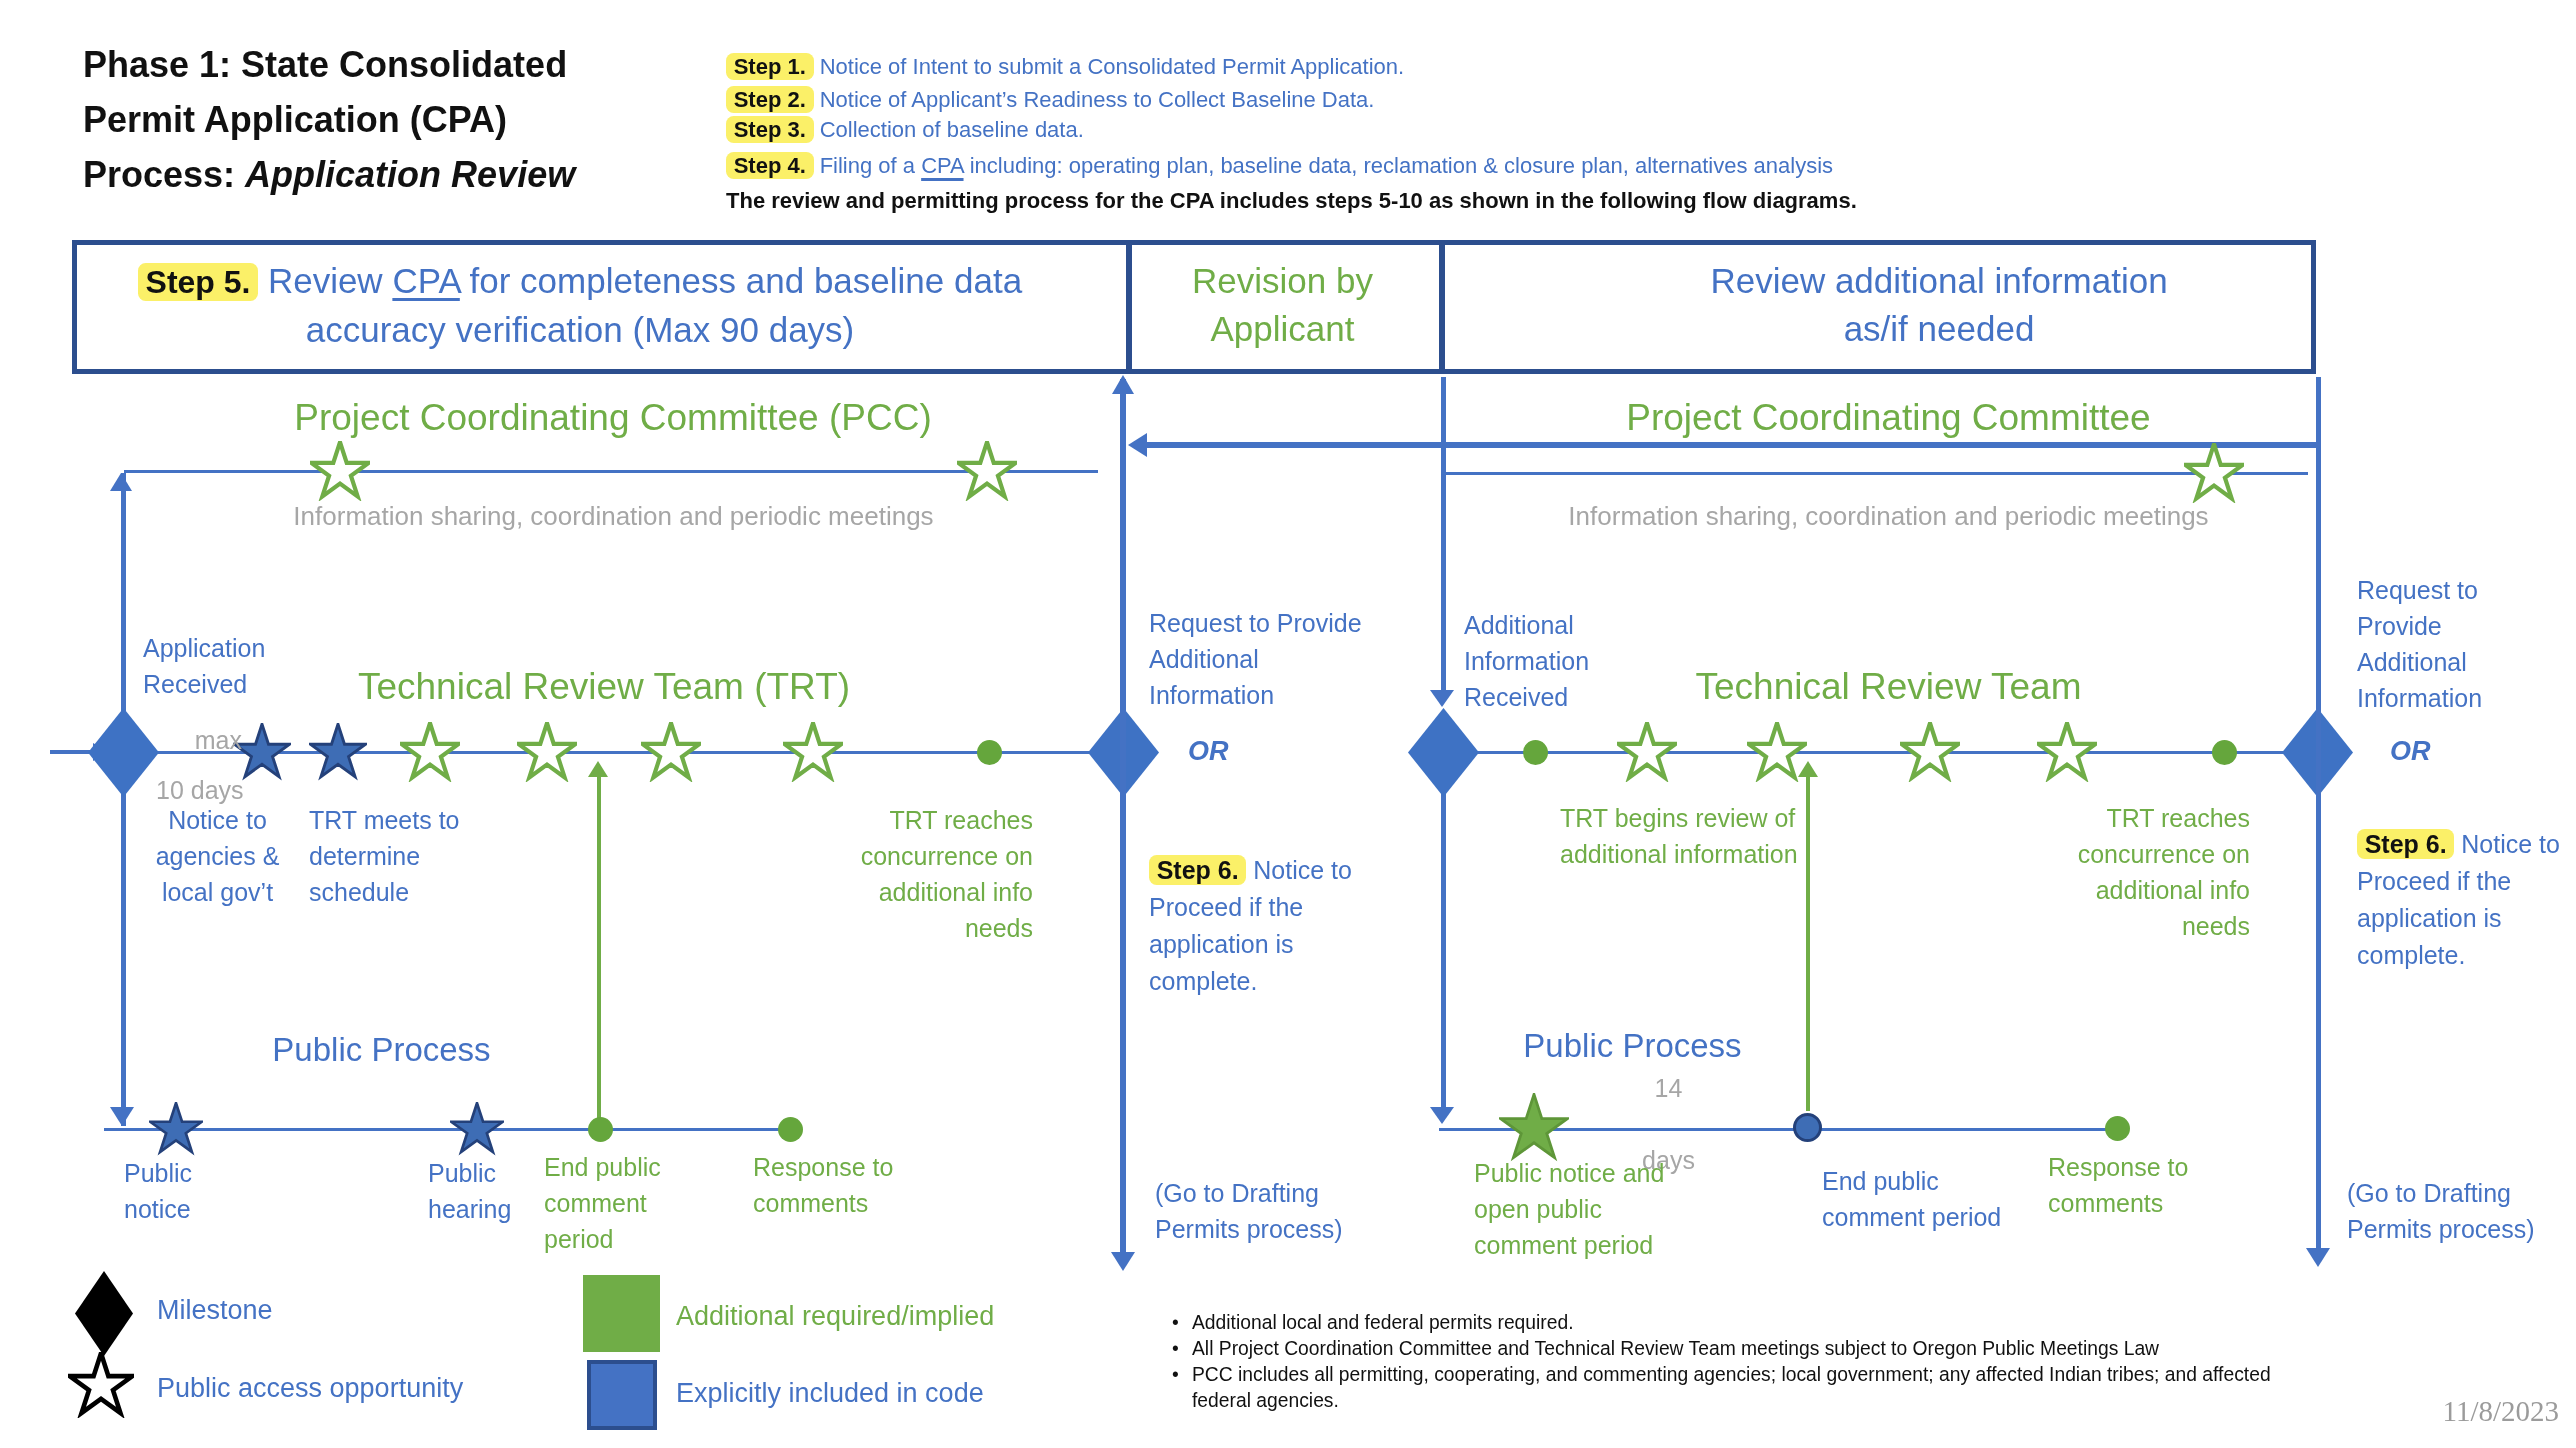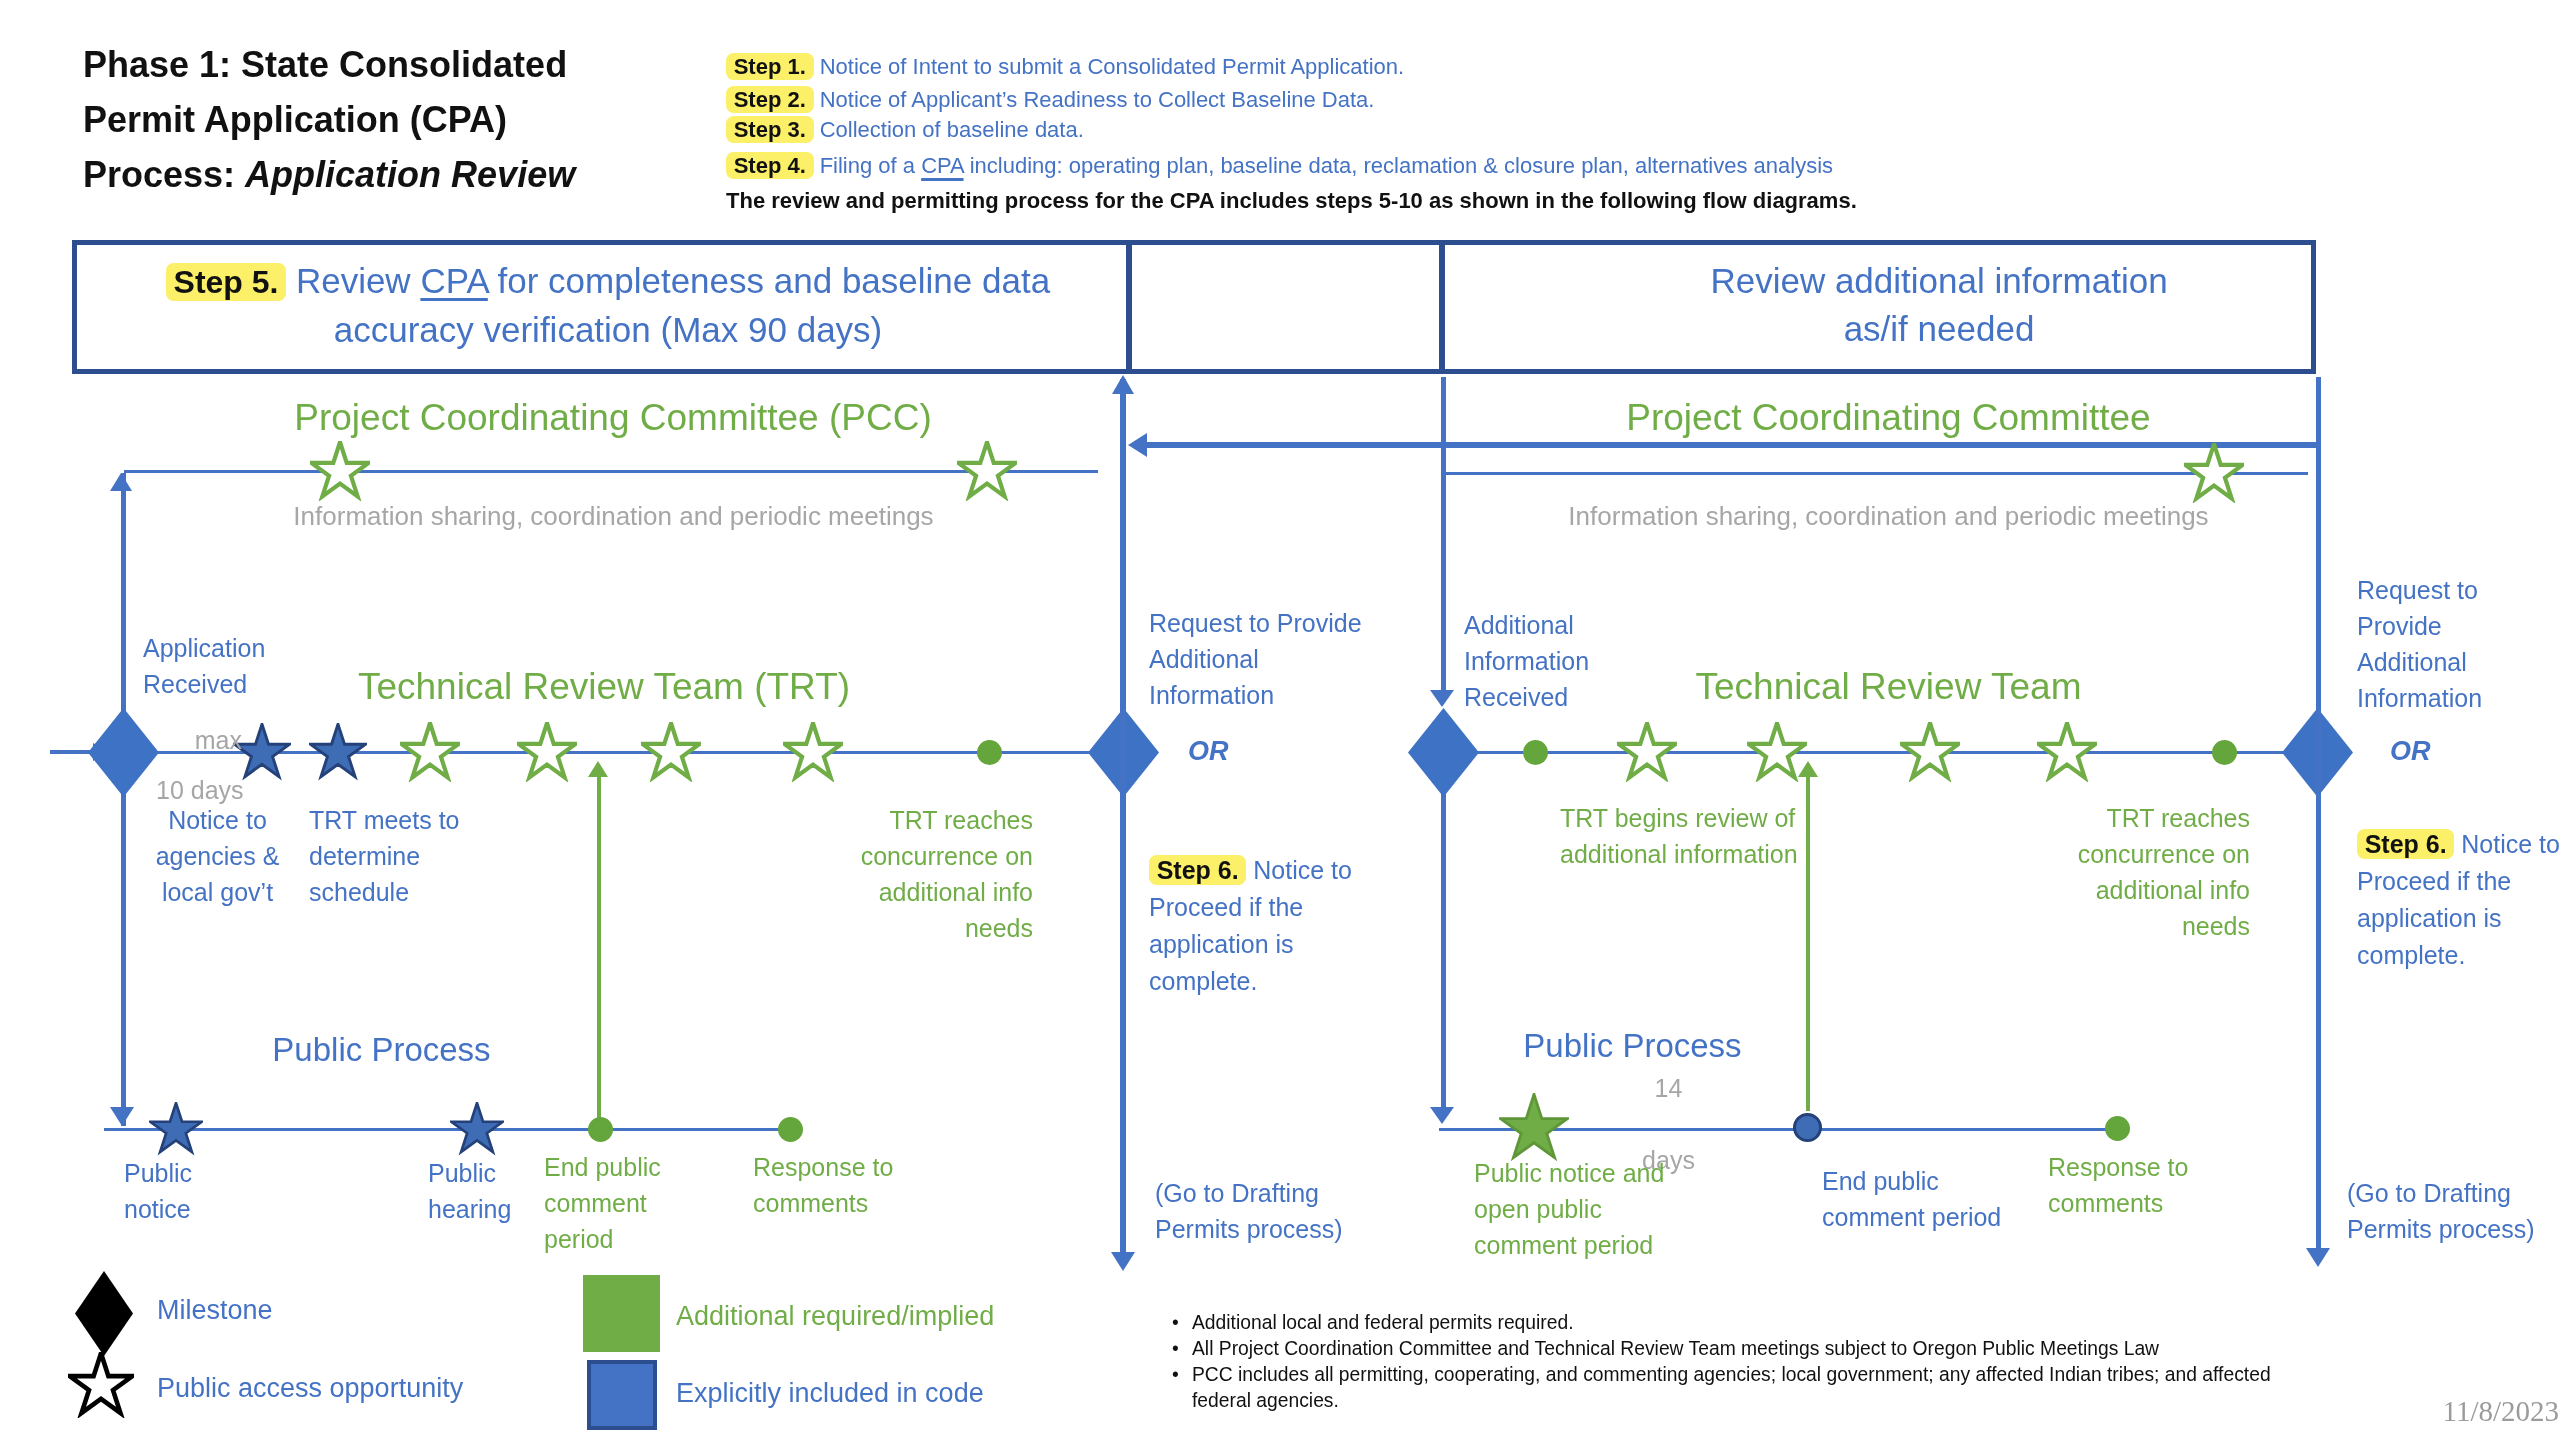--- a/index.html
+++ b/index.html
@@ -64,23 +64,27 @@
   </div>
   <div class="abs intro-row" style="left:726px;top:149px;">
     <span class="hl">Step 4.</span>
     <span class="blue">Filing of a </span><span class="blue u">CPA</span><span class="blue"> including: operating plan, baseline data, reclamation &amp; closure plan, alternatives analysis</span>
   </div>
   <div class="abs intro-row introb" style="left:726px;top:184px;">The review and permitting process for the CPA includes steps 5-10 as shown in the following flow diagrams.</div>
 
   <div class="abs banner" style="left:72px;top:240px;width:2234px;height:124px;">
     <div class="abs divider" style="left:1049px;top:0;height:100%;"></div>
     <div class="abs divider" style="left:1362px;top:0;height:100%;"></div>
-    <div class="abs banner-txt blue c" style="left:0;top:11.6px;width:1006px;margin-left:28px;">
+    <div class="abs banner-txt blue c" style="left:0;top:11.6px;width:1006px;">
       <div><span class="hl" style="font-size:32px;">Step 5.</span> <span>Review </span><span class="u">CPA</span><span> for completeness and baseline data</span></div>
       <div>accuracy verification (Max 90 days)</div>
+    </div>
+    <div class="abs banner-txt green c" style="left:1049px;top:11.6px;width:313px;">
+      <div>Revision by</div>
+      <div>Applicant</div>
     </div>
     <div class="abs banner-txt blue c" style="left:1362px;top:11.6px;width:1000px;">
       <div>Review additional information</div>
       <div>as/if needed</div>
     </div>
   </div>
 
   <div class="abs sec green c" style="left:164px;top:396px;width:898px;">Project Coordinating Committee (PCC)</div>
   <div class="abs hline" style="left:124px;top:470px;width:974px;"></div>
   <div class="abs" style="left:310px;top:441px;"><svg width="60" height="60" viewBox="0 0 100 100">

